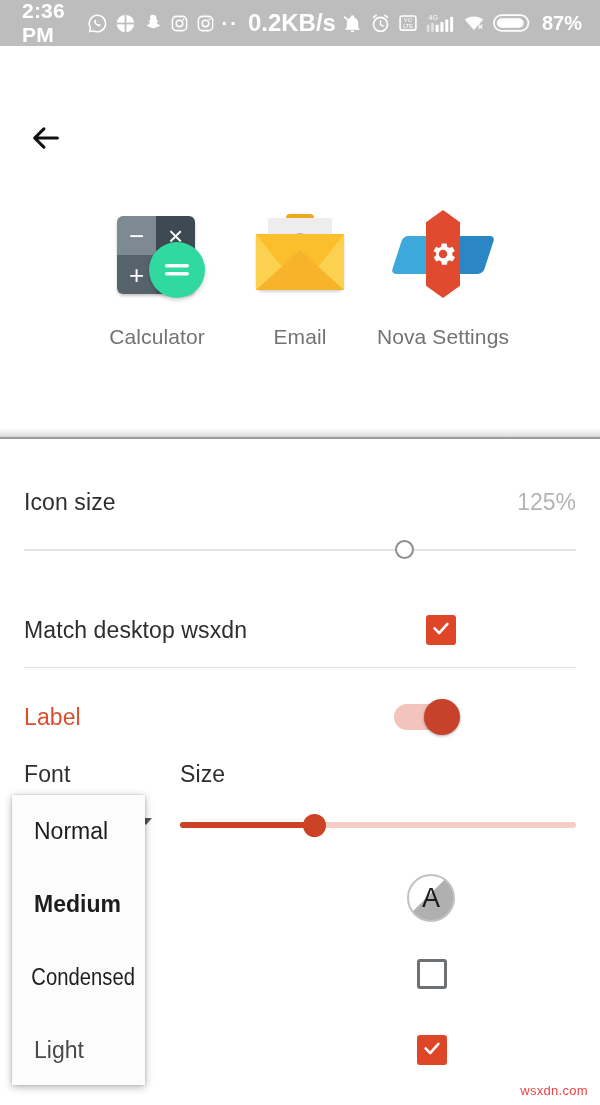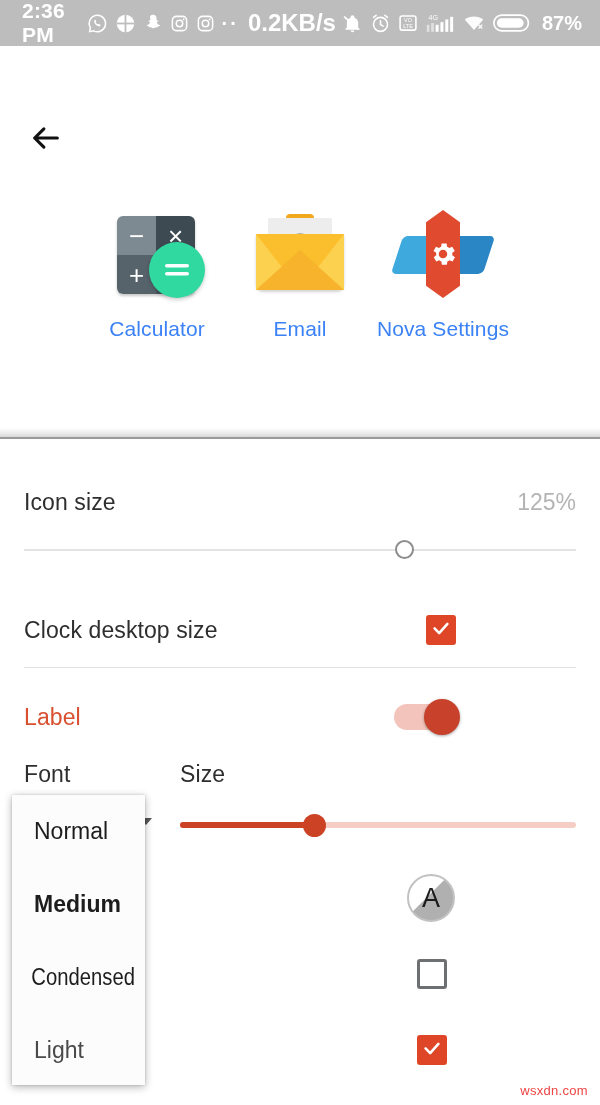--- a/index.html
+++ b/index.html
@@ -37,21 +37,21 @@
   
   .preview{
     position:absolute; top:150px; left:0; width:600px; height:278px;
     background:#fff;
     display:flex; align-items:flex-start; justify-content:center;
     padding-top:52px;
   }
   .app-cell{ width:143px; display:flex; flex-direction:column; align-items:center; }
   .app-ico{ width:100px; height:100px; position:relative; }
   .app-label{
-    margin-top:15px; font-size:21px; color:#3b82f6;
+    margin-top:23px; font-size:21px; color:#737373;
     white-space:nowrap; letter-spacing:.1px;
   }
 
   
   .calc-grid{
     position:absolute; left:10px; top:14px; width:78px; height:78px;
     border-radius:6px; overflow:hidden;
     display:grid; grid-template-columns:1fr 1fr; grid-template-rows:1fr 1fr;
     box-shadow:0 2px 3px rgba(0,0,0,.22);
   }
@@ -385,21 +385,21 @@
 <div class="settings">
 
   <div class="row" style="top:50px;display:flex;align-items:center;justify-content:space-between;">
     <span class="row-title">Icon size</span>
     <span class="row-value">125%</span>
   </div>
   <div class="slider-track" style="left:24px; top:110px; width:552px;"></div>
   <div class="slider-thumb-hollow" id="iconSizeThumb" style="top: 101px; left: 395.38px;"></div>
 
   <div class="row" style="top:178px;display:flex;align-items:center;justify-content:space-between;">
-    <span class="row-title">Clock desktop size</span>
+    <span class="row-title">Match desktop wsxdn</span>
   </div>
   <div class="cbx on" style="right:24px;left:auto;top:176px;">
     <span>
       <svg width="22" height="22" viewBox="0 0 24 24">
           <path d="M5 12.5l5 5 9-10" fill="none" stroke="#fff" stroke-width="2.8" stroke-linecap="round" stroke-linejoin="round"></path>
         </svg>
     </span>
   </div>
   <div class="hr" style="top:228px;"></div>
 

